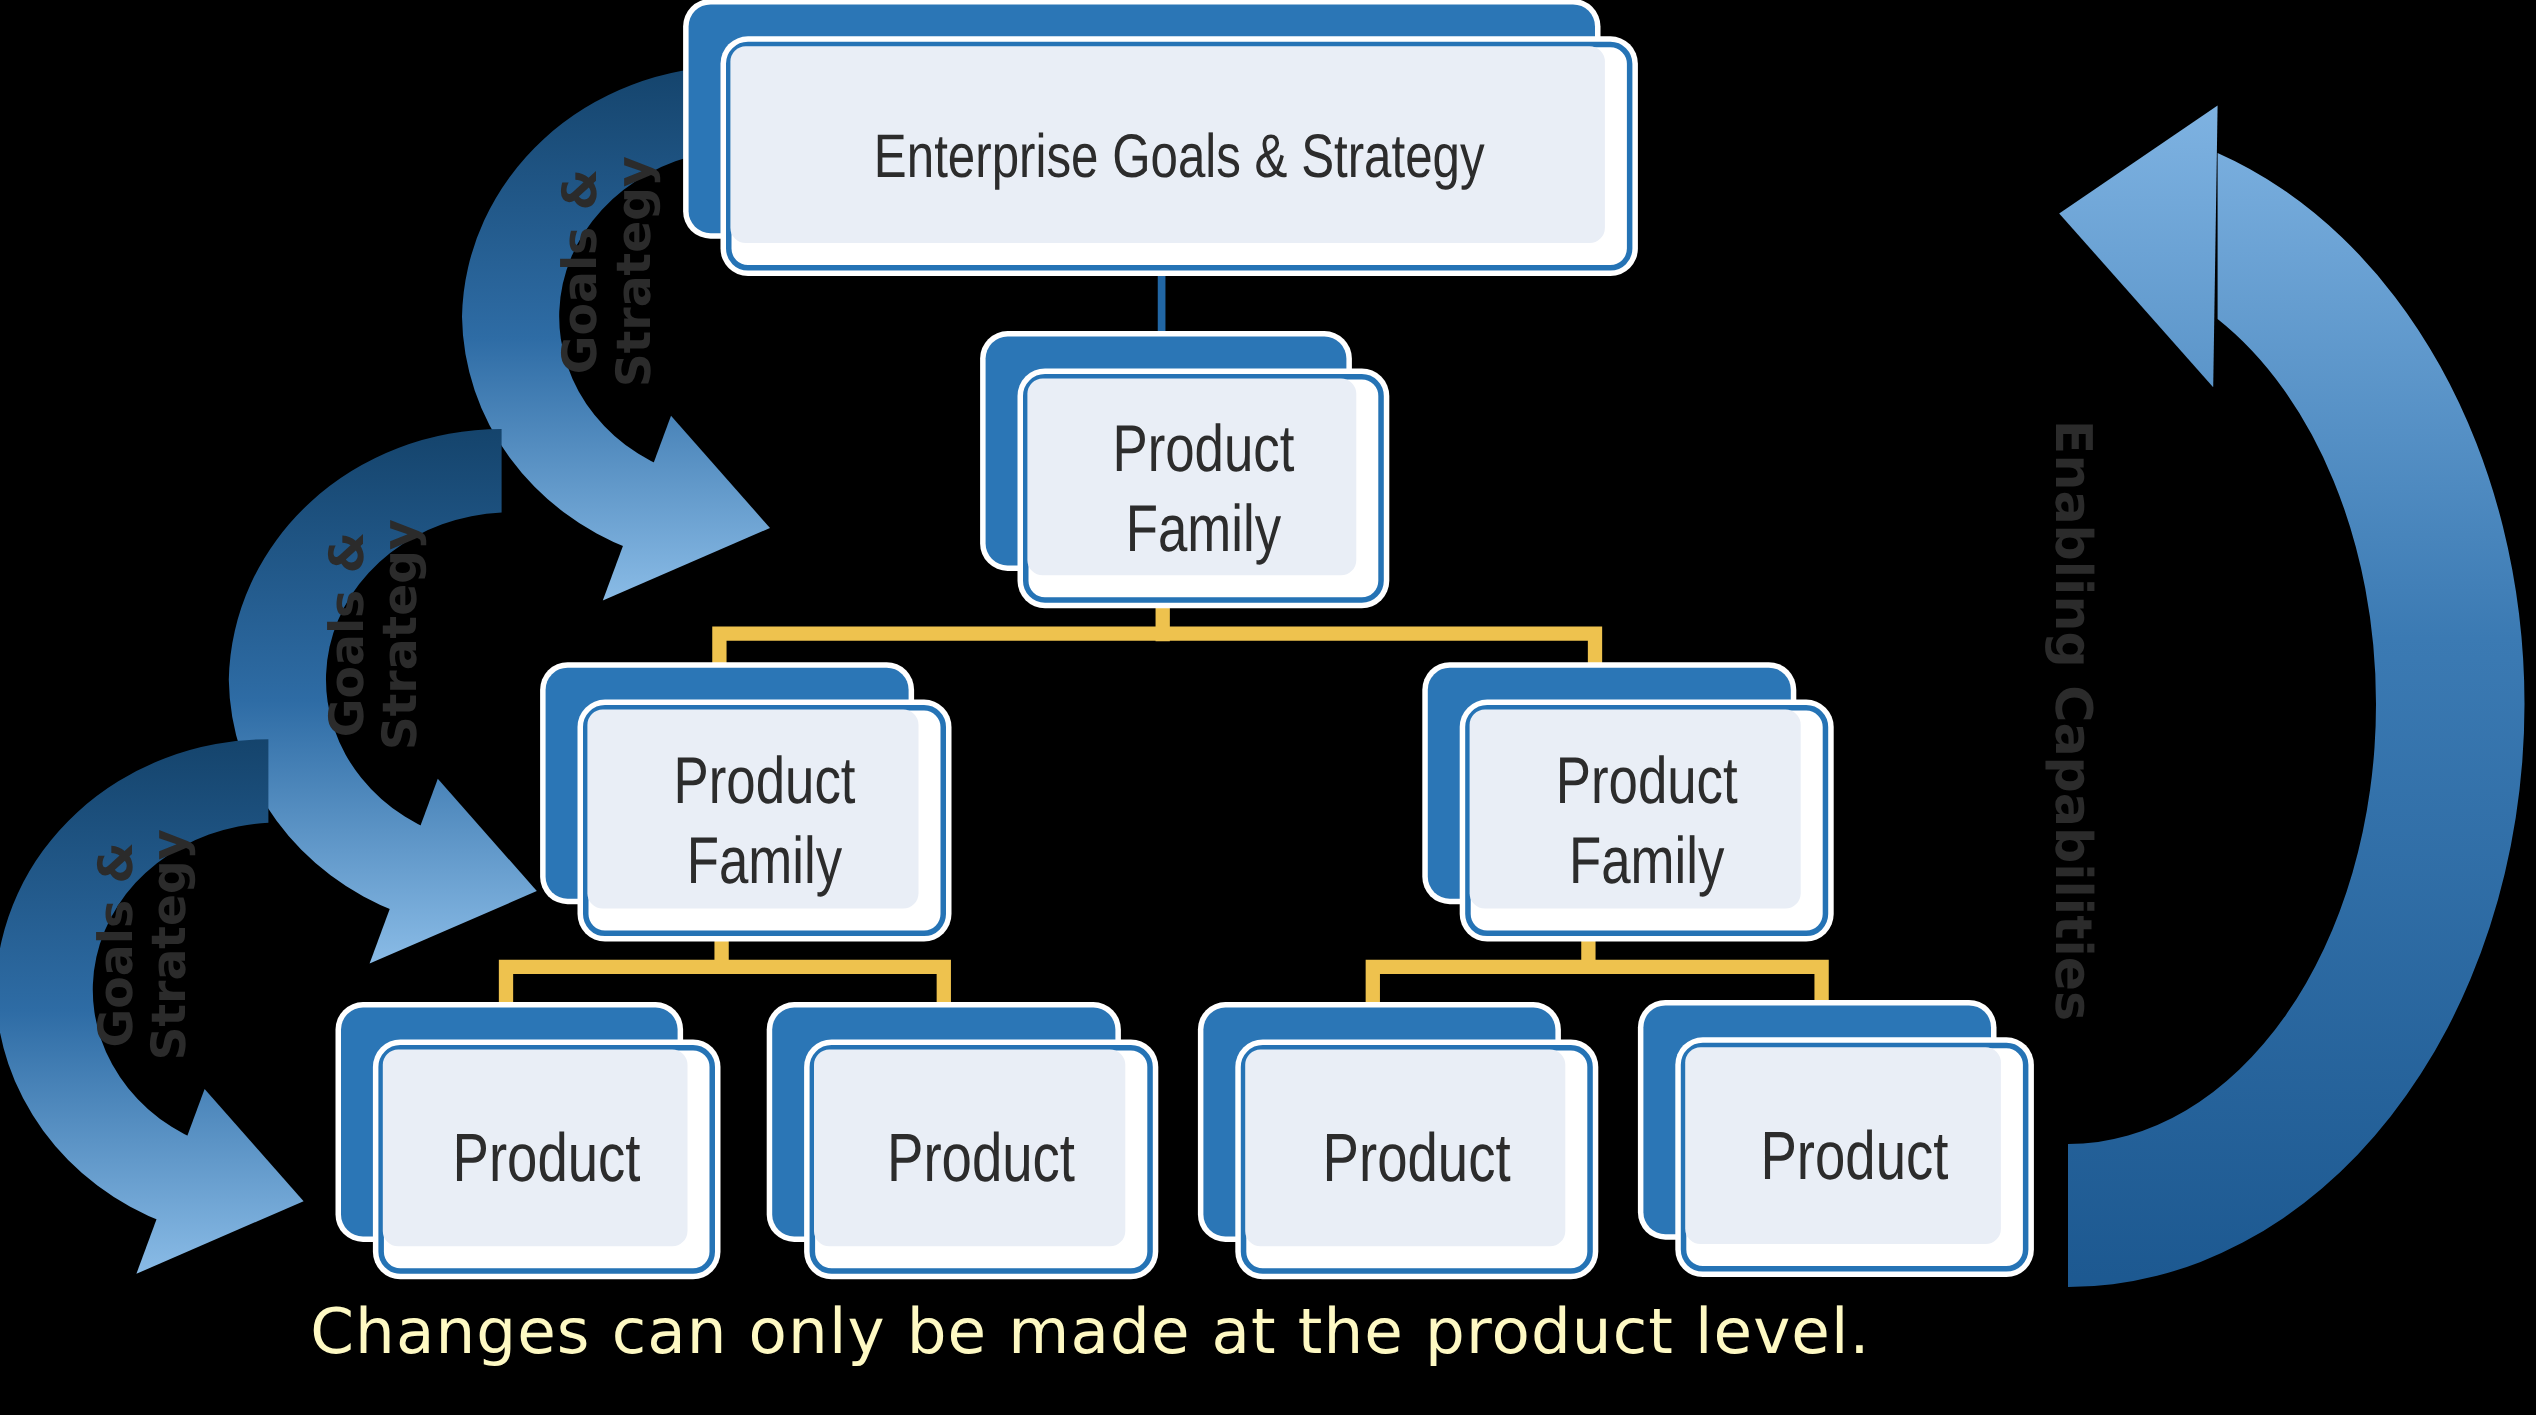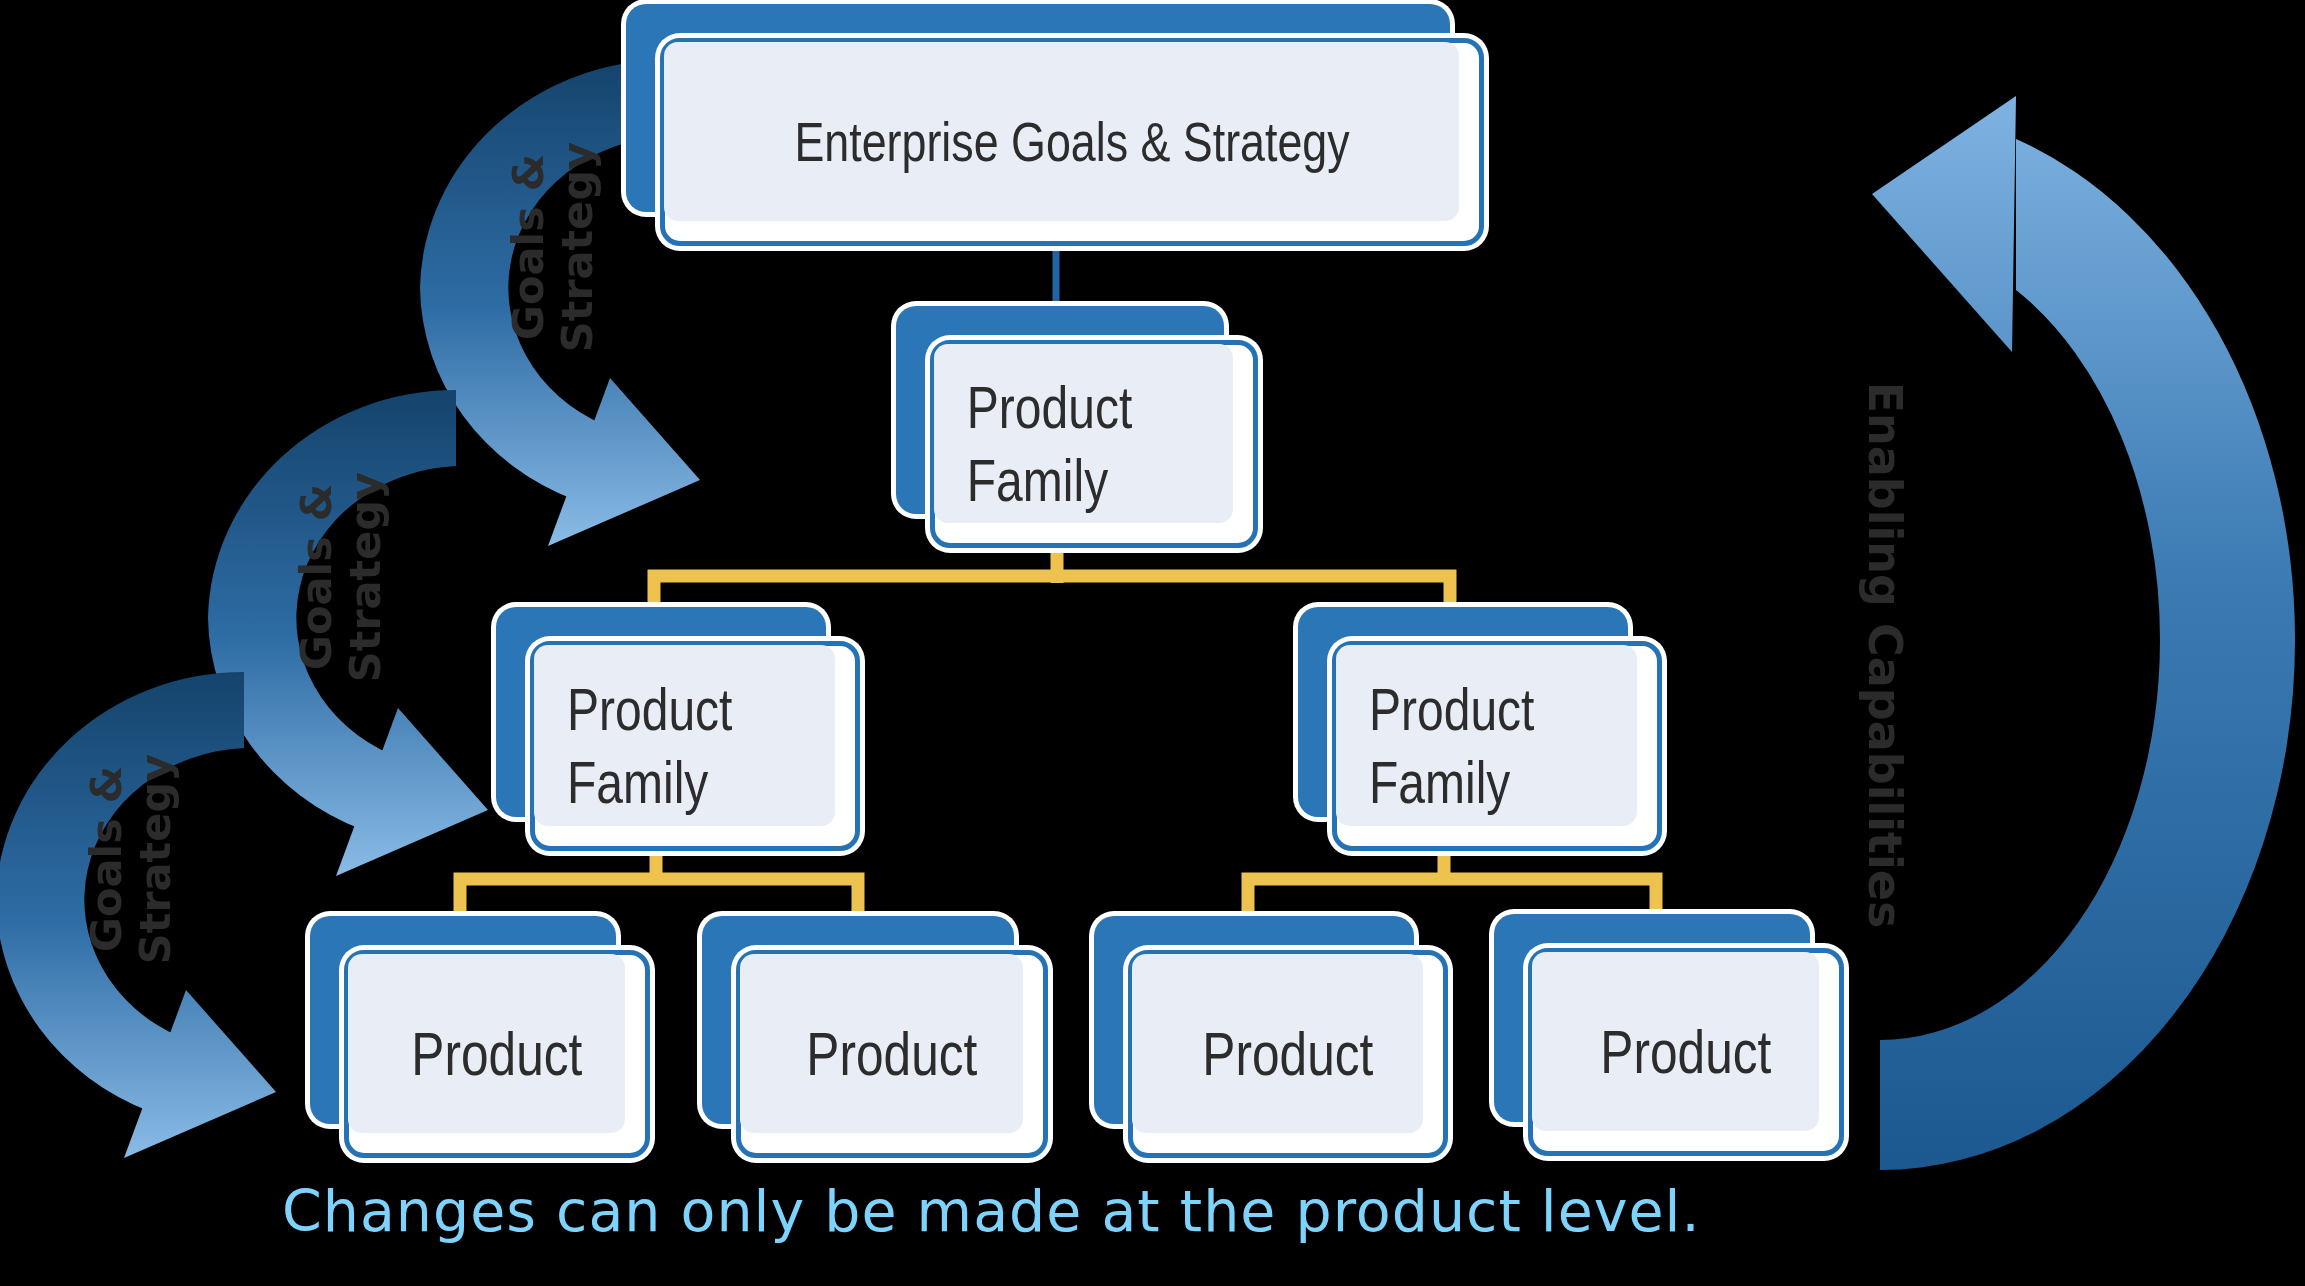--- a/index.html
+++ b/index.html
@@ -10,21 +10,21 @@
   svg.layer{position:absolute;left:0;top:0;}
   
   .node{position:absolute;}
   .node .back{
     position:absolute;background:#2b76b6;border-radius:20px;
     box-shadow:0 0 0 5px #fff;
   }
   .node .front{
     position:absolute;background:#fff;border:5px solid #2573b5;border-radius:20px;
     box-shadow:0 0 0 5px #fff;
-    display:flex;align-items:center;justify-content:center;text-align:left;
+    display:flex;align-items:center;justify-content:center;text-align:center;
   }
   .node .panel{
     position:absolute;left:-1px;top:-1px;right:20px;bottom:20px;
     background:#e9eef6;border-radius:14px;
   }
   .node .lbl{
     position:relative;z-index:2;color:#2c2c2c;line-height:1.22;
     transform:scaleX(0.8);white-space:nowrap;
   }
   .fs-ent{font-size:56px;}
@@ -34,21 +34,21 @@
   .side-label{
     position:absolute;color:#2b2b2b;font-family:"DejaVu Sans",sans-serif;
     font-weight:bold;text-align:center;white-space:nowrap;line-height:1.15;
   }
   .gs{font-size:43px;transform:translate(-50%,-50%) rotate(-90deg);}
   .enab{font-size:46px;transform:translate(-50%,-50%) rotate(90deg);}
   
   #caption{
     position:absolute;left:282px;top:1178px;
     font-family:"DejaVu Sans",sans-serif;font-size:57px;letter-spacing:1px;
-    color:#7dd3fc;white-space:nowrap;
+    color:#fef9c3;white-space:nowrap;
   }
 </style>
 </head>
 <body>
 
 <div id="stage">
 
   <svg class="layer" width="2305" height="1286" viewBox="0 0 2305 1286">
     <defs>
       <linearGradient id="arcGrad" gradientUnits="userSpaceOnUse" x1="550" y1="55" x2="550" y2="560">

